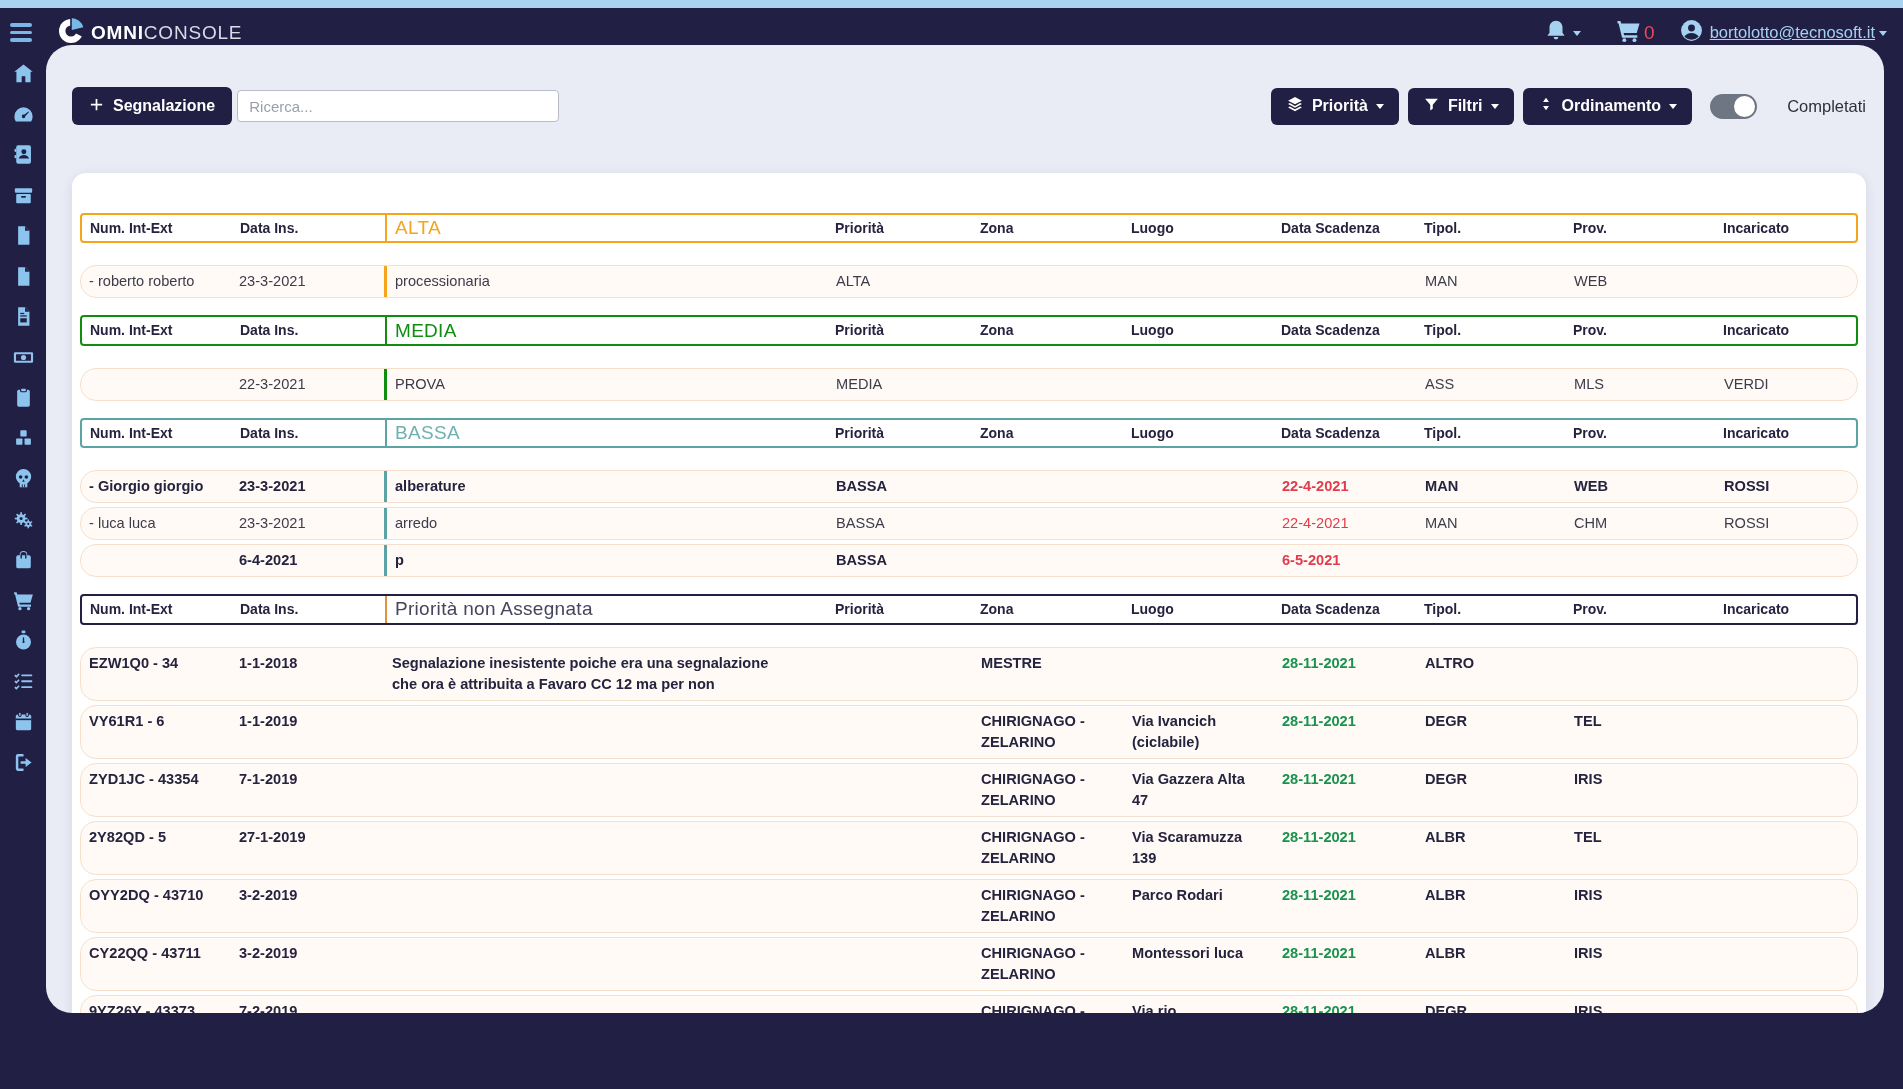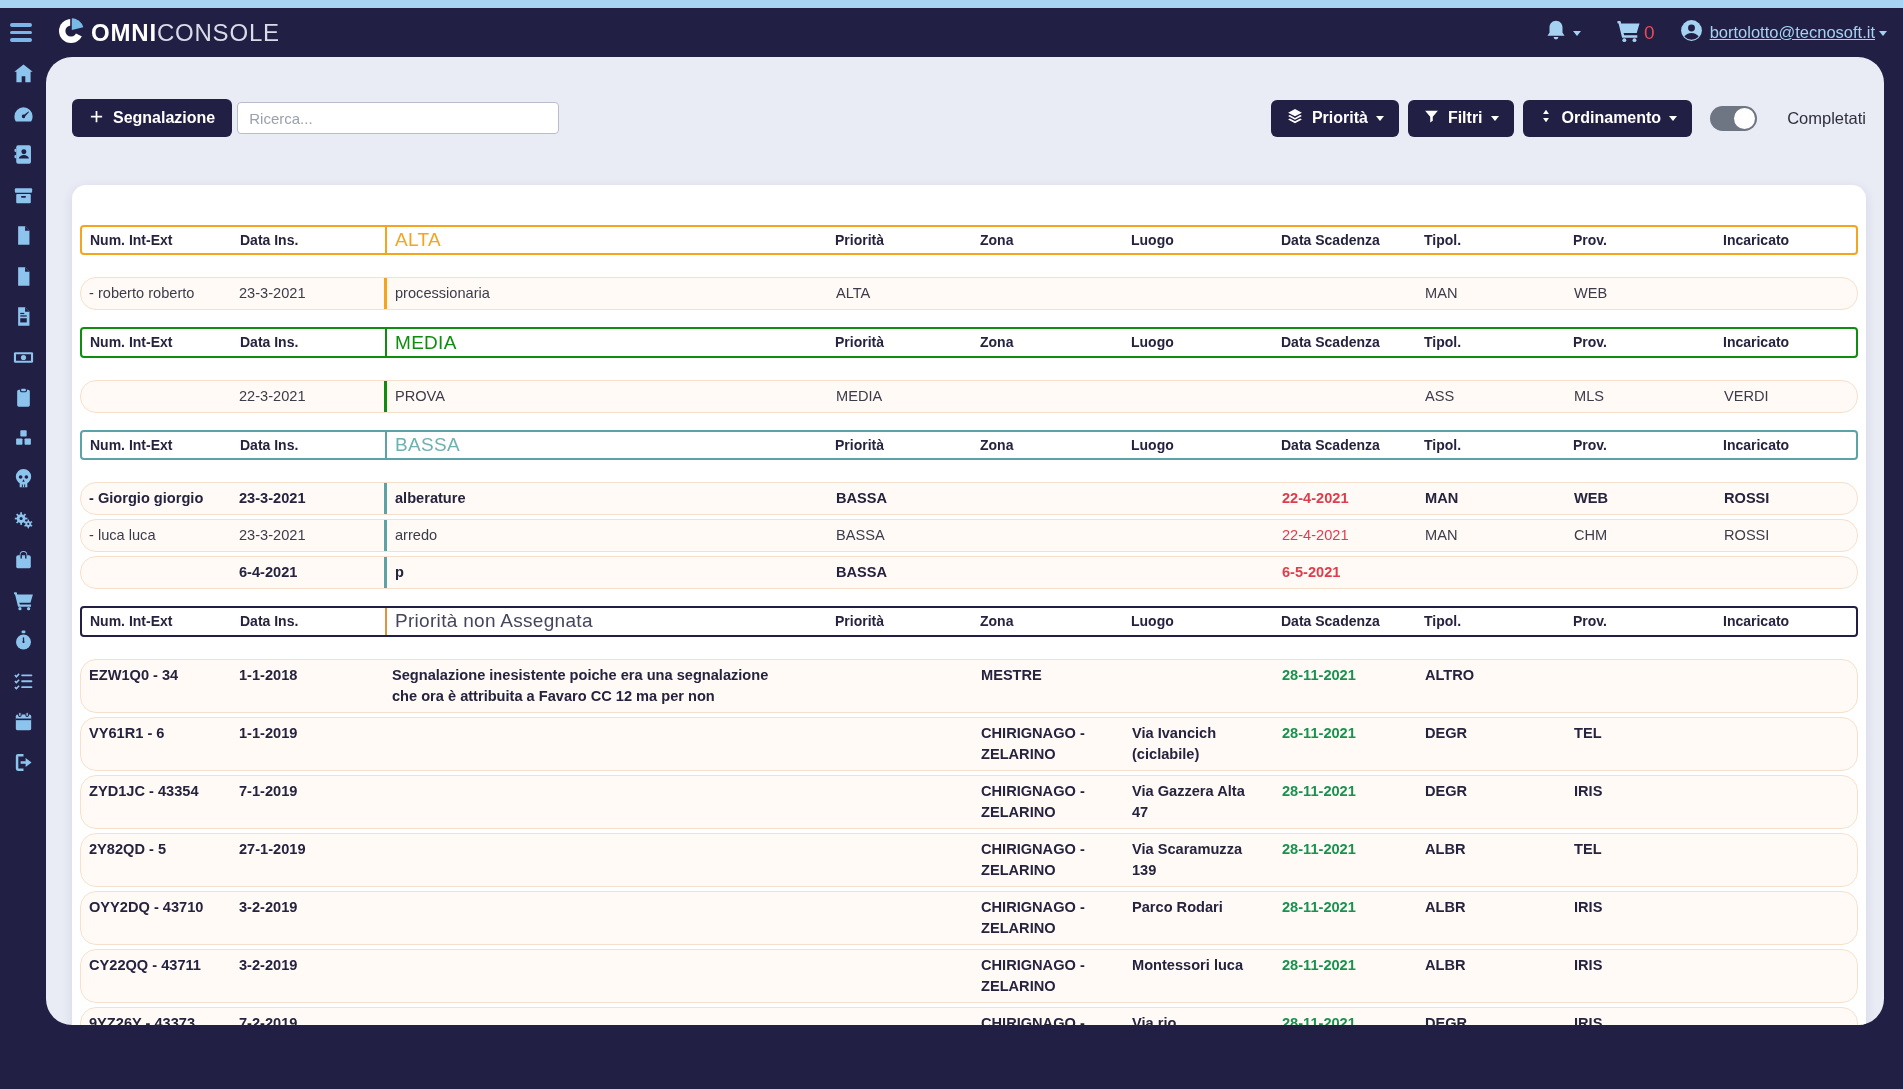--- a/index.html
+++ b/index.html
@@ -6,37 +6,37 @@
   html,body { width:1903px; height:1089px; overflow:hidden; }
   body { background:#221f45; font-family:"Liberation Sans", sans-serif; position:relative; }
 
   .topstrip { position:absolute; top:0; left:0; width:100%; height:8px; background:#a9d3f2; }
 
   
   .header { position:absolute; top:8px; left:0; right:0; height:49px; display:flex; align-items:center; background:#221f45; }
   .hamburger { margin-left:10px; width:24px; cursor:pointer; }
   .hamburger span { display:block; width:22px; height:3.5px; border-radius:2px; background:#7db6e6; margin:4px 0; }
   .brand { margin-left:22px; display:flex; align-items:center; gap:5px; }
-  .brand-text { font-size:24px; color:#ffffff; letter-spacing:.8px; }
+  .brand-text { font-size:19px; color:#ffffff; letter-spacing:.8px; }
   .brand-text .bold { font-weight:700; color:#ffffff; }
   .brand-text .light { font-weight:400; color:#d9dbe8; }
   .header-right { margin-left:auto; display:flex; align-items:center; margin-right:16px; gap:8px; color:#a6d2f2; }
   .icon-btn { display:flex; align-items:center; gap:4px; cursor:pointer; }
   .icon-btn svg { fill:#a6d2f2; }
   .caret-down { width:0; height:0; border:4.5px solid transparent; border-top:5.5px solid #a6d2f2; margin-top:5px; }
   .cart-count { color:#e84a57; font-size:19px; font-weight:400; margin-left:-2px; }
   .user-email { font-size:16.5px; color:#a6d2f2; margin-left:2px;text-decoration:underline; }
 
   
   .sidebar { position:absolute; left:0; top:57px; bottom:0; width:46px; display:flex; flex-direction:column; align-items:center; padding-top:7px; gap:17.5px; }
   .side-item { width:26px; height:23px; display:flex; align-items:center; justify-content:center; cursor:pointer; }
   .side-item svg { width:23px; height:23px; fill:#8cc4ee; }
 
   
-  .content { position:absolute; left:46px; top:57px; width:1838px; height:968px; background:#e9ecf5; border-radius:26px; overflow:hidden; }
+  .content { position:absolute; left:46px; top:45px; width:1838px; height:968px; background:#e9ecf5; border-radius:26px; overflow:hidden; }
 
   .toolbar { display:flex; align-items:center; margin:42px 18px 0 26px; }
   .btn-new { height:38px; background:#221f45; color:#fff; border:none; border-radius:6px; display:flex; align-items:center; gap:9px; padding:0 17px; font-size:16px; font-weight:700; font-family:inherit; cursor:pointer; }
   .btn-new svg { fill:#fff; }
   .search { margin-left:5px; width:322px; height:32px; border:1px solid #b9bcc9; border-radius:4px; padding:0 11px; font-size:15px; color:#444; background:#fff; font-family:inherit; }
   .search::placeholder { color:#9aa0ad; }
   .toolbar-right { margin-left:auto; display:flex; align-items:center; gap:9px; }
   .btn-dark { height:37px; background:#221f45; color:#fff; border:none; border-radius:6px; display:flex; align-items:center; gap:8px; padding:0 15px; font-size:16px; font-weight:600; font-family:inherit; cursor:pointer; }
   .btn-dark svg { fill:#fff; }
   .btn-caret { width:0; height:0; border:4.5px solid transparent; border-top:5px solid #fff; margin-top:5px; }

